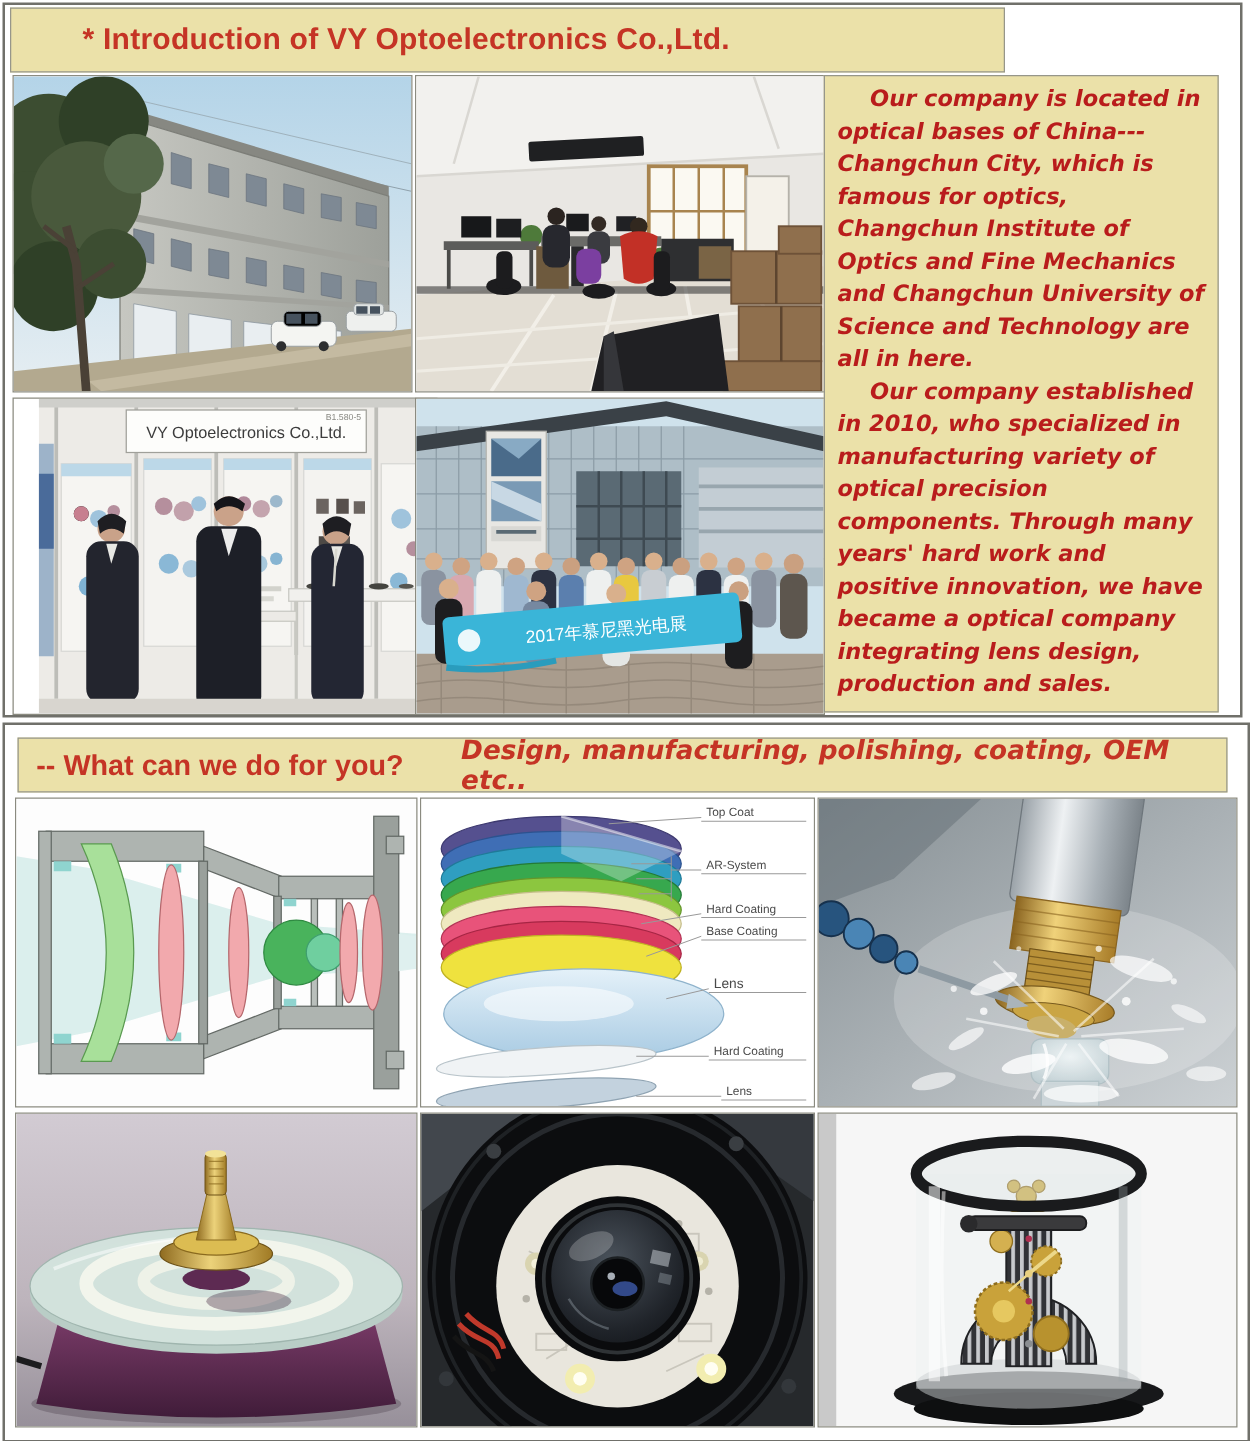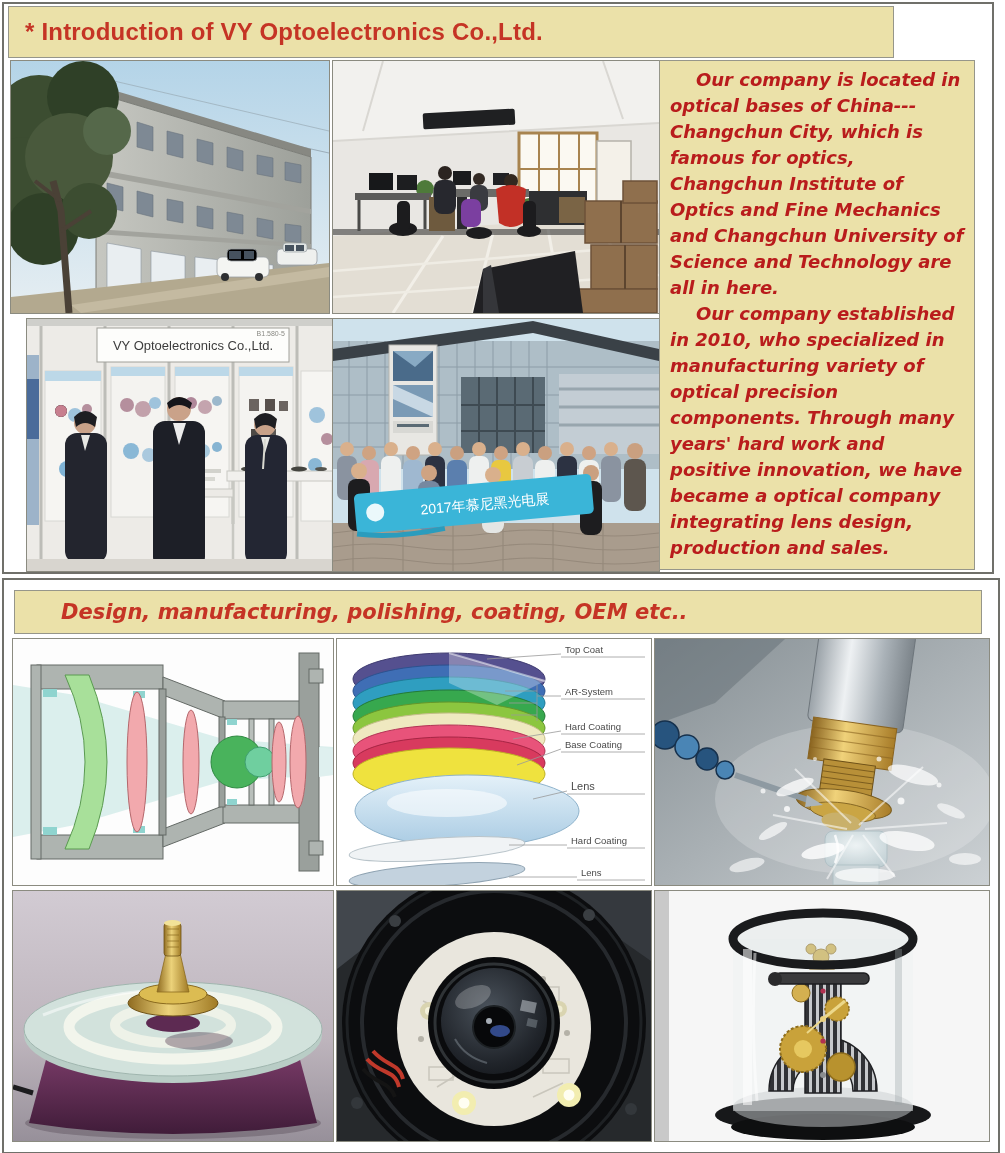--- a/index.html
+++ b/index.html
@@ -1,30 +1,30 @@
 <!DOCTYPE html>
 <html><head>
 <meta charset="utf-8">
 <style>
   html,body{margin:0;padding:0;background:#ffffff;}
   body{width:1005px;height:1153px;position:relative;font-family:"Liberation Sans",sans-serif;overflow:hidden;}
   .panel{position:absolute;background:#ffffff;border:2px solid #70706a;}
   #panel-intro{left:2px;top:2px;width:988px;height:568px;}
   #panel-services{left:2px;top:578px;width:994px;height:572px;}
   .tanbar{position:absolute;background:#ebe1a9;border:1px solid #96968a;box-sizing:border-box;}
-  #intro-titlebar{left:4px;top:2px;width:886px;height:52px;display:flex;align-items:center;}
+  #intro-titlebar{left:4px;top:2px;width:796px;height:52px;display:flex;align-items:center;padding-left:41px;}
   #intro-titlebar .t{color:#c53425;font-size:24px;font-weight:bold;margin-left:16px;letter-spacing:.2px;}
   #services-headerbar{left:10px;top:10px;width:968px;height:44px;display:flex;align-items:center;}
   .s-head{color:#c53425;font-weight:bold;font-size:23px;margin-left:14px;white-space:pre;}
   .s-sub{color:#c53425;font-style:italic;font-weight:600;font-size:21px;margin-left:46px;font-family:"DejaVu Sans",sans-serif;}
   .photo{position:absolute;border:1px solid #8b8b80;background:#fff;overflow:hidden;}
   .photo svg{display:block;width:100%;height:100%;}
   #ph-building{left:6px;top:56px;width:318px;height:252px;}
   #ph-office{left:328px;top:56px;width:326px;height:252px;}
-  #ph-booth{left:22px;top:314px;width:318px;height:252px;}
+  #ph-booth{left:6px;top:314px;width:318px;height:252px;padding-left:20px;}
   #ph-group{left:328px;top:314px;width:326px;height:252px;}
   #text-col{position:absolute;left:655px;top:56px;width:316px;height:510px;background:#ebe1a9;border:1px solid #96968a;box-sizing:border-box;padding:6px 10px 0 10px;}
   .tc-head{color:#c53425;font-weight:bold;font-size:21px;line-height:28px;font-family:"DejaVu Sans",sans-serif;}
   .tc-head .ul{text-decoration:underline;}
   .tc-body{color:#b91c1c;font-style:italic;font-weight:600;font-size:18px;line-height:26px;text-indent:26px;font-family:"DejaVu Sans",sans-serif;margin:0;}
   #img-lens{left:8px;top:58px;width:320px;height:246px;}
   #img-coating{left:332px;top:58px;width:314px;height:246px;}
   #img-machining{left:650px;top:58px;width:334px;height:246px;}
   #img-polisher{left:8px;top:310px;width:320px;height:250px;}
   #img-camlens{left:332px;top:310px;width:314px;height:250px;}
@@ -374,20 +374,21 @@
 
   <div id="text-col">
     <p class="tc-body">Our company is located in optical bases of China---Changchun City, which is famous for optics, Changchun Institute of Optics and Fine Mechanics and Changchun University of Science and Technology are all in here.</p>
     <p class="tc-body">Our company established in 2010, who specialized in manufacturing variety of optical precision components. Through many years' hard work and positive innovation, we have became a optical company integrating lens design, production and sales.</p>
   </div>
 </div>
 
 <div class="panel" id="panel-services">
 
   <div class="tanbar" id="services-headerbar">
+    <span class="s-head">-- What can we do for you?</span>
     <span class="s-sub">Design, manufacturing, polishing, coating, OEM etc..</span>
   </div>
 
   <div class="photo" id="img-lens">
     <svg viewBox="0 0 320 246" preserveAspectRatio="none">
       <rect x="0" y="0" width="320" height="246" fill="#fdfdfd"></rect>
       <polygon points="0,46 62,56 210,100 320,108 320,136 210,142 62,186 0,198" fill="#cfe9e7" opacity="0.75"></polygon>
       <g fill="#aeb4b0" stroke="#646a66" stroke-width="1">
         <rect x="24" y="26" width="126" height="24"></rect>
         <rect x="24" y="196" width="126" height="24"></rect>

